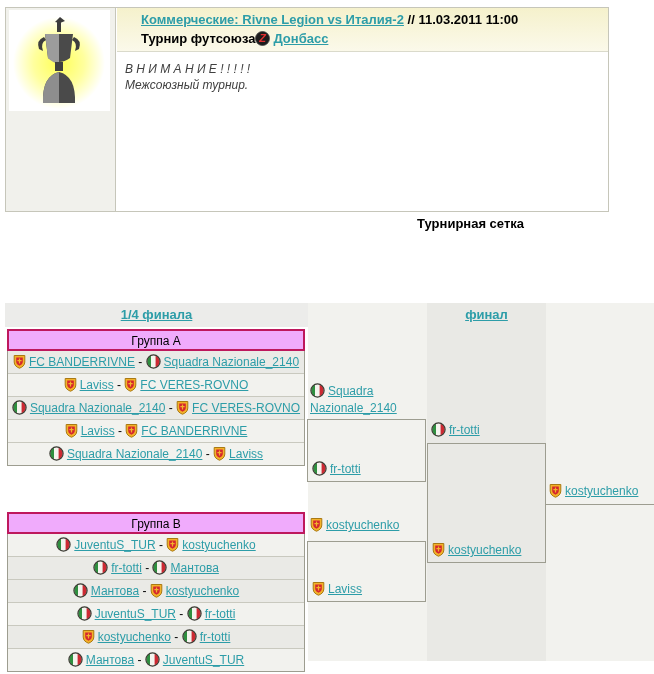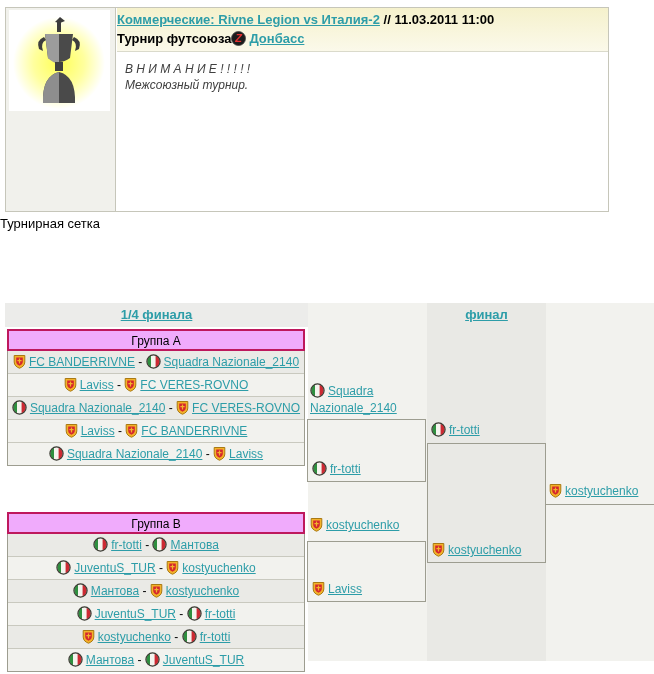--- a/index.html
+++ b/index.html
@@ -5,29 +5,29 @@
   *{margin:0;padding:0;box-sizing:border-box}
   html,body{background:#fff}
   body{width:654px;height:674px;font-family:"Liberation Sans",sans-serif;color:#000;font-size:12px}
   a{color:#2d9da8;text-decoration:underline;cursor:pointer}
   .page{position:relative;width:654px;height:674px;overflow:hidden;background:#fff}
 
   
   .infobox{position:absolute;left:5px;top:7px;width:604px;height:205px;border:1px solid #c6c6ba;background:#fff}
   .ibleft{position:absolute;left:0;top:0;bottom:0;width:110px;background:#f1f1ec;border-right:1px solid #c6c6ba}
   .trophy{position:absolute;left:3px;top:2px;width:101px;height:101px;background:#fff}
-  .ibhead{position:absolute;left:111px;top:0;right:0;height:44px;background:linear-gradient(#f5f1cc,#fbf9ea);border-bottom:1px solid #dadacb;padding:3px 0;font-size:13px;font-weight:bold;line-height:18px}
+  .ibhead{position:absolute;left:111px;top:0;right:0;height:44px;background:linear-gradient(#f5f1cc,#fbf9ea);border-bottom:1px solid #dadacb;padding:3px 24px;font-size:13px;font-weight:bold;line-height:18px}
   .ibhead a{font-weight:bold}
   .ibhead .l2{margin-top:1px;display:flex;align-items:center;gap:0}
   .ibbody{position:absolute;left:111px;top:45px;right:0;bottom:0;background:#fff}
   .notice{font-style:italic;color:#404040;font-size:12px;padding:8px 8px 0 8px;line-height:16px}
   .details{position:absolute;left:4px;top:86px;width:466px;list-style:none}
 
   
-  .section-title{position:absolute;left:0;top:216px;width:524px;text-align:left;font-weight:normal;font-size:13px}
+  .section-title{position:absolute;left:0;top:216px;width:524px;text-align:right;font-weight:bold;font-size:13px}
   .instructions{position:absolute;left:0;top:253px;width:530px;text-align:center;font-size:12px;color:#3d3d35;line-height:15px}
 
   
   .bracket{position:absolute;left:0;top:303px;width:654px;height:452px}
   .strip{position:absolute;top:0;height:358px}
   .strip.sf{left:308px;width:119px;background:#f2f2ee}
   .strip.fin{left:427px;width:119px;background:#e9e9e5}
   .strip.win{left:546px;width:108px;background:#f2f2ee}
   .qfheadbg{position:absolute;left:5px;top:0;width:303px;height:24px;background:#ececea}
   .rhead{position:absolute;top:4px;text-align:center;font-size:13px;font-weight:bold}
@@ -200,20 +200,37 @@
               </svg></span><a class="tlink">Squadra Nazionale_2140</a><span> - </span><span class="ficon"><svg width="13" height="15" viewBox="0 0 13 15">
                 <path d="M1.2 1.5 h10.6 v6.5 c0 3.2 -2.4 5.2 -5.3 6.2 C3.6 13.2 1.2 11.2 1.2 8 z" fill="#f3b229" stroke="#a97913" stroke-width="1"></path>
                 <path d="M3.2 3.4 h6.6 v4.4 c0 2 -1.5 3.2 -3.3 3.9 C4.7 11 3.2 9.8 3.2 7.8 z" fill="#d5262e"></path>
                 <path d="M5.9 4.5 h1.2 v1.6 h1.5 v1.2 h-1.5 v2.2 h-1.2 v-2.2 h-1.5 v-1.2 h1.5 z" fill="#f3b229"></path>
               </svg></span><a class="tlink">Laviss</a></div>
         </div>
       </div>
     <div class="group-table" id="groupB">
         <div class="ghead">Группа В</div>
         <div class="gbody">
+          <div class="grow alt"><span class="ficon"><svg width="15" height="15" viewBox="0 0 15 15">
+                <defs>
+                  <clipPath id="cfi">
+                    <circle cx="7.5" cy="7.5" r="6.2"></circle>
+                  </clipPath>
+                </defs>
+                <g clip-path="url(#cfi)">
+                  <rect x="0" y="0" width="5" height="15" fill="#2f8f3f"></rect>
+                  <rect x="5" y="0" width="4.6" height="15" fill="#f4f4ee"></rect>
+                  <rect x="9.6" y="0" width="5.4" height="15" fill="#cc2a33"></rect>
+                </g>
+                <circle cx="7.5" cy="7.5" r="6.6" fill="none" stroke="#3a3a32" stroke-width="1.2"></circle>
+              </svg></span><a class="tlink">JuventuS_TUR</a><span> - </span><span class="ficon"><svg width="13" height="15" viewBox="0 0 13 15">
+                <path d="M1.2 1.5 h10.6 v6.5 c0 3.2 -2.4 5.2 -5.3 6.2 C3.6 13.2 1.2 11.2 1.2 8 z" fill="#f3b229" stroke="#a97913" stroke-width="1"></path>
+                <path d="M3.2 3.4 h6.6 v4.4 c0 2 -1.5 3.2 -3.3 3.9 C4.7 11 3.2 9.8 3.2 7.8 z" fill="#d5262e"></path>
+                <path d="M5.9 4.5 h1.2 v1.6 h1.5 v1.2 h-1.5 v2.2 h-1.2 v-2.2 h-1.5 v-1.2 h1.5 z" fill="#f3b229"></path>
+              </svg></span><a class="tlink">kostyuchenko</a></div>
           <div class="grow"><span class="ficon"><svg width="15" height="15" viewBox="0 0 15 15">
                 <defs>
                   <clipPath id="cfi">
                     <circle cx="7.5" cy="7.5" r="6.2"></circle>
                   </clipPath>
                 </defs>
                 <g clip-path="url(#cfi)">
                   <rect x="0" y="0" width="5" height="15" fill="#2f8f3f"></rect>
                   <rect x="5" y="0" width="4.6" height="15" fill="#f4f4ee"></rect>
                   <rect x="9.6" y="0" width="5.4" height="15" fill="#cc2a33"></rect>
@@ -225,37 +242,20 @@
                     <circle cx="7.5" cy="7.5" r="6.2"></circle>
                   </clipPath>
                 </defs>
                 <g clip-path="url(#cfi)">
                   <rect x="0" y="0" width="5" height="15" fill="#2f8f3f"></rect>
                   <rect x="5" y="0" width="4.6" height="15" fill="#f4f4ee"></rect>
                   <rect x="9.6" y="0" width="5.4" height="15" fill="#cc2a33"></rect>
                 </g>
                 <circle cx="7.5" cy="7.5" r="6.6" fill="none" stroke="#3a3a32" stroke-width="1.2"></circle>
               </svg></span><a class="tlink">Мантова</a></div>
-          <div class="grow alt"><span class="ficon"><svg width="15" height="15" viewBox="0 0 15 15">
-                <defs>
-                  <clipPath id="cfi">
-                    <circle cx="7.5" cy="7.5" r="6.2"></circle>
-                  </clipPath>
-                </defs>
-                <g clip-path="url(#cfi)">
-                  <rect x="0" y="0" width="5" height="15" fill="#2f8f3f"></rect>
-                  <rect x="5" y="0" width="4.6" height="15" fill="#f4f4ee"></rect>
-                  <rect x="9.6" y="0" width="5.4" height="15" fill="#cc2a33"></rect>
-                </g>
-                <circle cx="7.5" cy="7.5" r="6.6" fill="none" stroke="#3a3a32" stroke-width="1.2"></circle>
-              </svg></span><a class="tlink">JuventuS_TUR</a><span> - </span><span class="ficon"><svg width="13" height="15" viewBox="0 0 13 15">
-                <path d="M1.2 1.5 h10.6 v6.5 c0 3.2 -2.4 5.2 -5.3 6.2 C3.6 13.2 1.2 11.2 1.2 8 z" fill="#f3b229" stroke="#a97913" stroke-width="1"></path>
-                <path d="M3.2 3.4 h6.6 v4.4 c0 2 -1.5 3.2 -3.3 3.9 C4.7 11 3.2 9.8 3.2 7.8 z" fill="#d5262e"></path>
-                <path d="M5.9 4.5 h1.2 v1.6 h1.5 v1.2 h-1.5 v2.2 h-1.2 v-2.2 h-1.5 v-1.2 h1.5 z" fill="#f3b229"></path>
-              </svg></span><a class="tlink">kostyuchenko</a></div>
           <div class="grow"><span class="ficon"><svg width="15" height="15" viewBox="0 0 15 15">
                 <defs>
                   <clipPath id="cfi">
                     <circle cx="7.5" cy="7.5" r="6.2"></circle>
                   </clipPath>
                 </defs>
                 <g clip-path="url(#cfi)">
                   <rect x="0" y="0" width="5" height="15" fill="#2f8f3f"></rect>
                   <rect x="5" y="0" width="4.6" height="15" fill="#f4f4ee"></rect>
                   <rect x="9.6" y="0" width="5.4" height="15" fill="#cc2a33"></rect>

